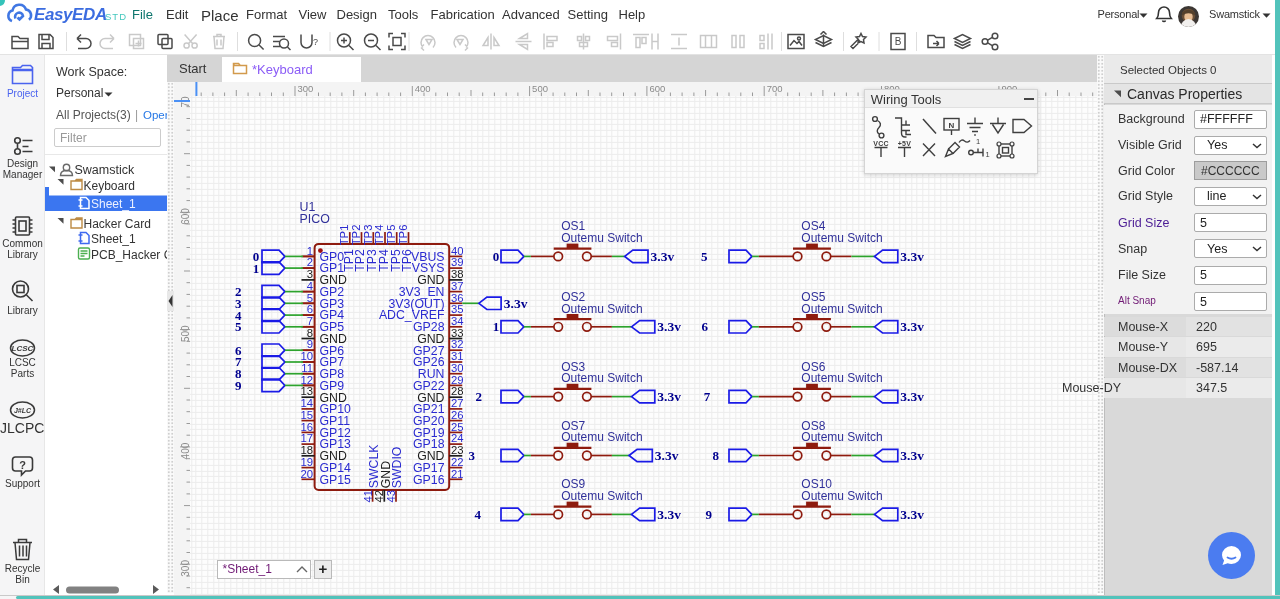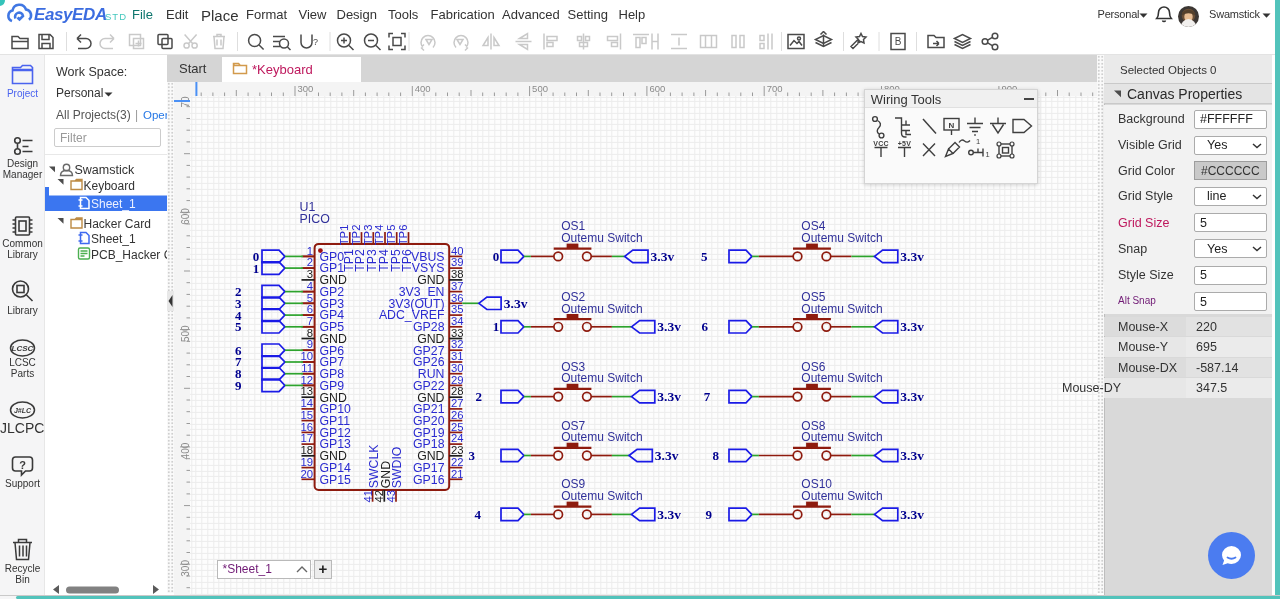--- a/index.html
+++ b/index.html
@@ -303,21 +303,21 @@
     <path d="M2 7 l4.5 6 l-4.5 6 z" fill="#333"></path>
   </svg>
 <div class="abs" style="left:167px;top:55px;width:930px;height:26.5px;background:#d5d5d5"></div>
 <div class="txt" style="left:179px;top:61px;font-size:13px;color:#333">Start</div>
 <div class="abs" style="left:222px;top:56.5px;width:139px;height:25px;background:#fff"></div>
 <svg class="abs" style="left:232px;top:61px" width="16" height="15">
     <g fill="none" stroke="#d29a4c" stroke-width="1.5">
       <path d="M1.5 4.5 v-2 h5 l1.5 1.5 M1.5 4.5 l1 -2.5 M1.5 4.5 h13 v8 h-13 z"></path>
     </g>
   </svg>
-<div class="txt" style="left:252px;top:61.5px;font-size:13px;color:#be185d">*Keyboard</div>
+<div class="txt" style="left:252px;top:61.5px;font-size:13px;color:#8b5cf6">*Keyboard</div>
 <div class="abs" style="left:174px;top:82px;width:923px;height:14px;background:#f4f4f4"></div>
 <div class="abs" style="left:174px;top:96px;width:16px;height:503px;background:#f4f4f4"></div>
 <svg width="907" height="14" viewBox="190 0 907 14" style="position:absolute;left:190px;top:82px">
     <line x1="201.2" y1="10.5" x2="201.2" y2="14" stroke="#9a9a9a" stroke-width="1"></line>
     <line x1="212.9" y1="10.5" x2="212.9" y2="14" stroke="#9a9a9a" stroke-width="1"></line>
     <line x1="224.6" y1="10.5" x2="224.6" y2="14" stroke="#9a9a9a" stroke-width="1"></line>
     <line x1="236.3" y1="8" x2="236.3" y2="14" stroke="#9a9a9a" stroke-width="1"></line>
     <line x1="248.1" y1="10.5" x2="248.1" y2="14" stroke="#9a9a9a" stroke-width="1"></line>
     <line x1="259.8" y1="10.5" x2="259.8" y2="14" stroke="#9a9a9a" stroke-width="1"></line>
     <line x1="271.5" y1="10.5" x2="271.5" y2="14" stroke="#9a9a9a" stroke-width="1"></line>
@@ -787,21 +787,21 @@
     <path d="M874.5 514.4 l8.1 -6.2 h15.2 v12.4 h-15.2 z" fill="none" stroke="#1a1ae6" stroke-width="1.7"></path>
     <text x="900.3" y="519.0" font-size="13.5" fill="#00008f" font-family="Liberation Serif, serif" font-weight="bold">3.3v</text>
   </svg>
 <div class="abs" style="left:217px;top:559.5px;width:94px;height:19px;background:#fff;border:1px solid #b9b9b9"></div>
 <div class="txt" style="left:222.5px;top:562px;font-size:12px;color:#701a75">*Sheet_1</div>
 <svg class="abs" style="left:296px;top:565px" width="12" height="8">
     <path d="M1 7 l5 -5 l5 5" fill="none" stroke="#666" stroke-width="1.4"></path>
   </svg>
 <div class="abs" style="left:314px;top:559.5px;width:18px;height:19px;background:#ececec;border:1px solid #b9b9b9;"></div>
 <div class="txt" style="left:318.5px;top:560px;font-size:15px;color:#222;font-weight:bold">+</div>
-<div class="abs" style="left:864.3px;top:88.6px;width:173.5px;height:95px;background:#fafafa;border:1px solid #d4d4d4;box-shadow:0 1px 4px rgba(0,0,0,0.18)">
+<div class="abs" style="left:864.3px;top:88.6px;width:173.5px;height:85px;background:#fafafa;border:1px solid #d4d4d4;box-shadow:0 1px 4px rgba(0,0,0,0.18)">
     <div style="position:absolute;left:0;top:0;width:100%;height:18.5px;background:#f0f0f0;border-bottom:1px solid #e0e0e0"></div>
     <div class="txt" style="left:5.5px;top:2.5px;font-size:13px;color:#333">Wiring Tools</div>
     <svg style="position:absolute;left:159px;top:8px" width="11" height="3">
       <rect width="10" height="2" fill="#444"></rect>
     </svg>
     <svg width="174" height="75" viewBox="0 0 174 75" style="position:absolute;left:0;top:0">
       <circle cx="10" cy="29" r="2.4" fill="none" stroke="#3f3f3f" stroke-width="1.4"></circle>
       <path d="M12.5 30.5 q5 3 1.5 7 q-3.5 3.5 0 6.5" fill="none" stroke="#3f3f3f" stroke-width="1.4"></path>
       <circle cx="16.5" cy="45.5" r="2.4" fill="none" stroke="#3f3f3f" stroke-width="1.4"></circle>
       <path d="M30 28 h6.5 v15 q0 4 3.5 4 h1.5 M36.5 35 h8.5 M36.5 40.5 h8.5 M41 35 v-4.5 M41 40.5 v4 h5" fill="none" stroke="#3f3f3f" stroke-width="1.4"></path>
@@ -880,30 +880,30 @@
   </svg>
 <div class="txt" style="left:1118px;top:163.9px;font-size:12.5px;color:#333">Grid Color</div>
 <div class="abs" style="left:1194px;top:161.4px;width:73px;height:19px;background:#c9c9c9;border:1px solid #9d9d9d"></div>
 <div class="txt" style="left:1201px;top:163.9px;font-size:12px;color:#333">#CCCCCC</div>
 <div class="txt" style="left:1118px;top:189.4px;font-size:12.5px;color:#333">Grid Style</div>
 <div class="abs" style="left:1194px;top:186.9px;width:73px;height:19px;background:#fff;border:1px solid #ababab;border-radius:2px"></div>
 <div class="txt" style="left:1207px;top:189.4px;font-size:12.5px;color:#222">line</div>
 <svg class="abs" style="left:1252px;top:193.9px" width="10" height="6">
     <path d="M1 1 l4 3.5 l4 -3.5" fill="none" stroke="#333" stroke-width="1.5"></path>
   </svg>
-<div class="txt" style="left:1118px;top:215.8px;font-size:12.5px;color:#be185d">Grid Size</div>
+<div class="txt" style="left:1118px;top:215.8px;font-size:12.5px;color:#4c1d95">Grid Size</div>
 <div class="abs" style="left:1194px;top:213.3px;width:73px;height:19px;background:#fff;border:1px solid #ababab;border-radius:2px"></div>
 <div class="txt" style="left:1200px;top:215.8px;font-size:12.5px;color:#222">5</div>
 <div class="txt" style="left:1118px;top:241.8px;font-size:12.5px;color:#333">Snap</div>
 <div class="abs" style="left:1194px;top:239.3px;width:73px;height:19px;background:#fff;border:1px solid #ababab;border-radius:2px"></div>
 <div class="txt" style="left:1207px;top:241.8px;font-size:12.5px;color:#222">Yes</div>
 <svg class="abs" style="left:1252px;top:246.3px" width="10" height="6">
     <path d="M1 1 l4 3.5 l4 -3.5" fill="none" stroke="#333" stroke-width="1.5"></path>
   </svg>
-<div class="txt" style="left:1118px;top:268.1px;font-size:12.5px;color:#333">Style Size</div>
+<div class="txt" style="left:1118px;top:268.1px;font-size:12.5px;color:#333">File Size</div>
 <div class="abs" style="left:1194px;top:265.6px;width:73px;height:19px;background:#fff;border:1px solid #ababab;border-radius:2px"></div>
 <div class="txt" style="left:1200px;top:268.1px;font-size:12.5px;color:#222">5</div>
 <div class="txt" style="left:1118px;top:294.5px;font-size:10px;color:#701a75">Alt Snap</div>
 <div class="abs" style="left:1194px;top:292.0px;width:73px;height:19px;background:#fff;border:1px solid #ababab;border-radius:2px"></div>
 <div class="txt" style="left:1200px;top:294.5px;font-size:12.5px;color:#222">5</div>
 <div class="abs" style="left:1104px;top:316.5px;width:82px;height:19.6px;background:#dcdcdc"></div>
 <div class="abs" style="left:1186px;top:316.5px;width:86px;height:19.6px;background:#e2e2e2"></div>
 <div class="txt" style="left:1118px;top:319.5px;font-size:12.5px;color:#333">Mouse-X</div>
 <div class="txt" style="left:1196px;top:319.5px;font-size:12.5px;color:#333">220</div>
 <div class="abs" style="left:1104px;top:337.1px;width:82px;height:19.6px;background:#e7e7e7"></div>

